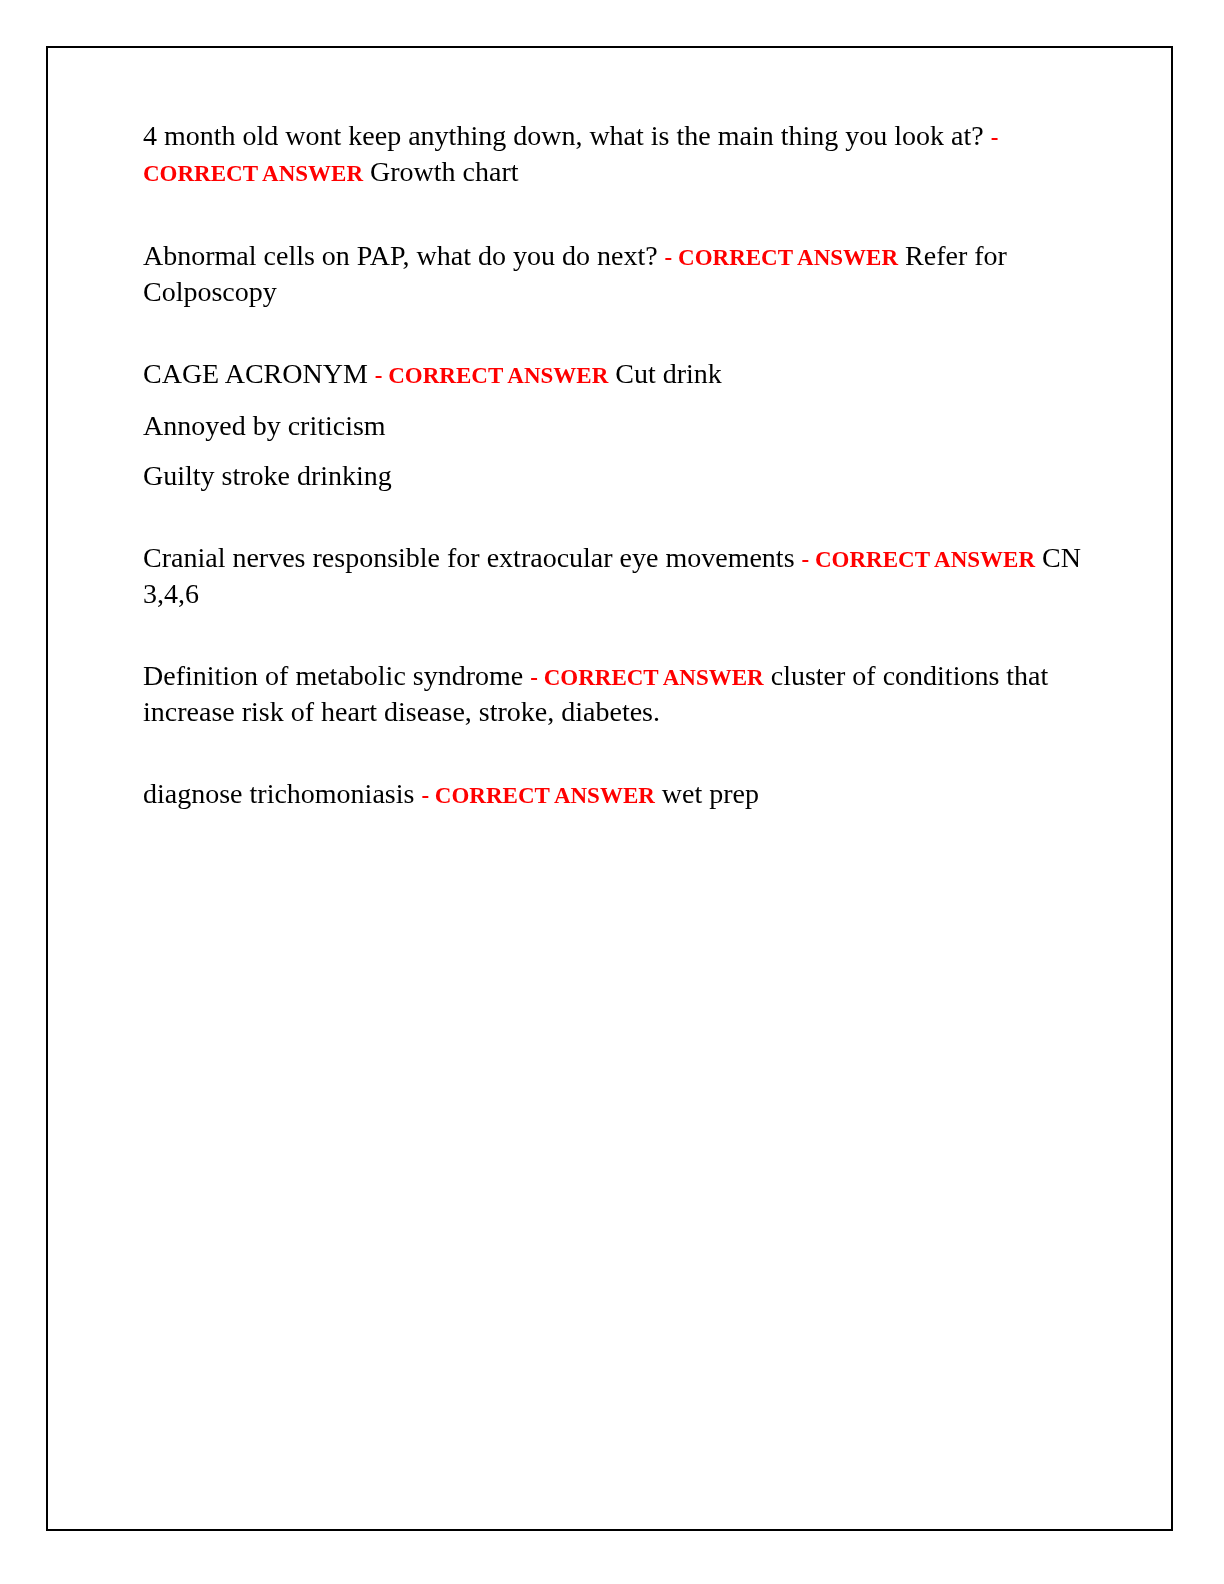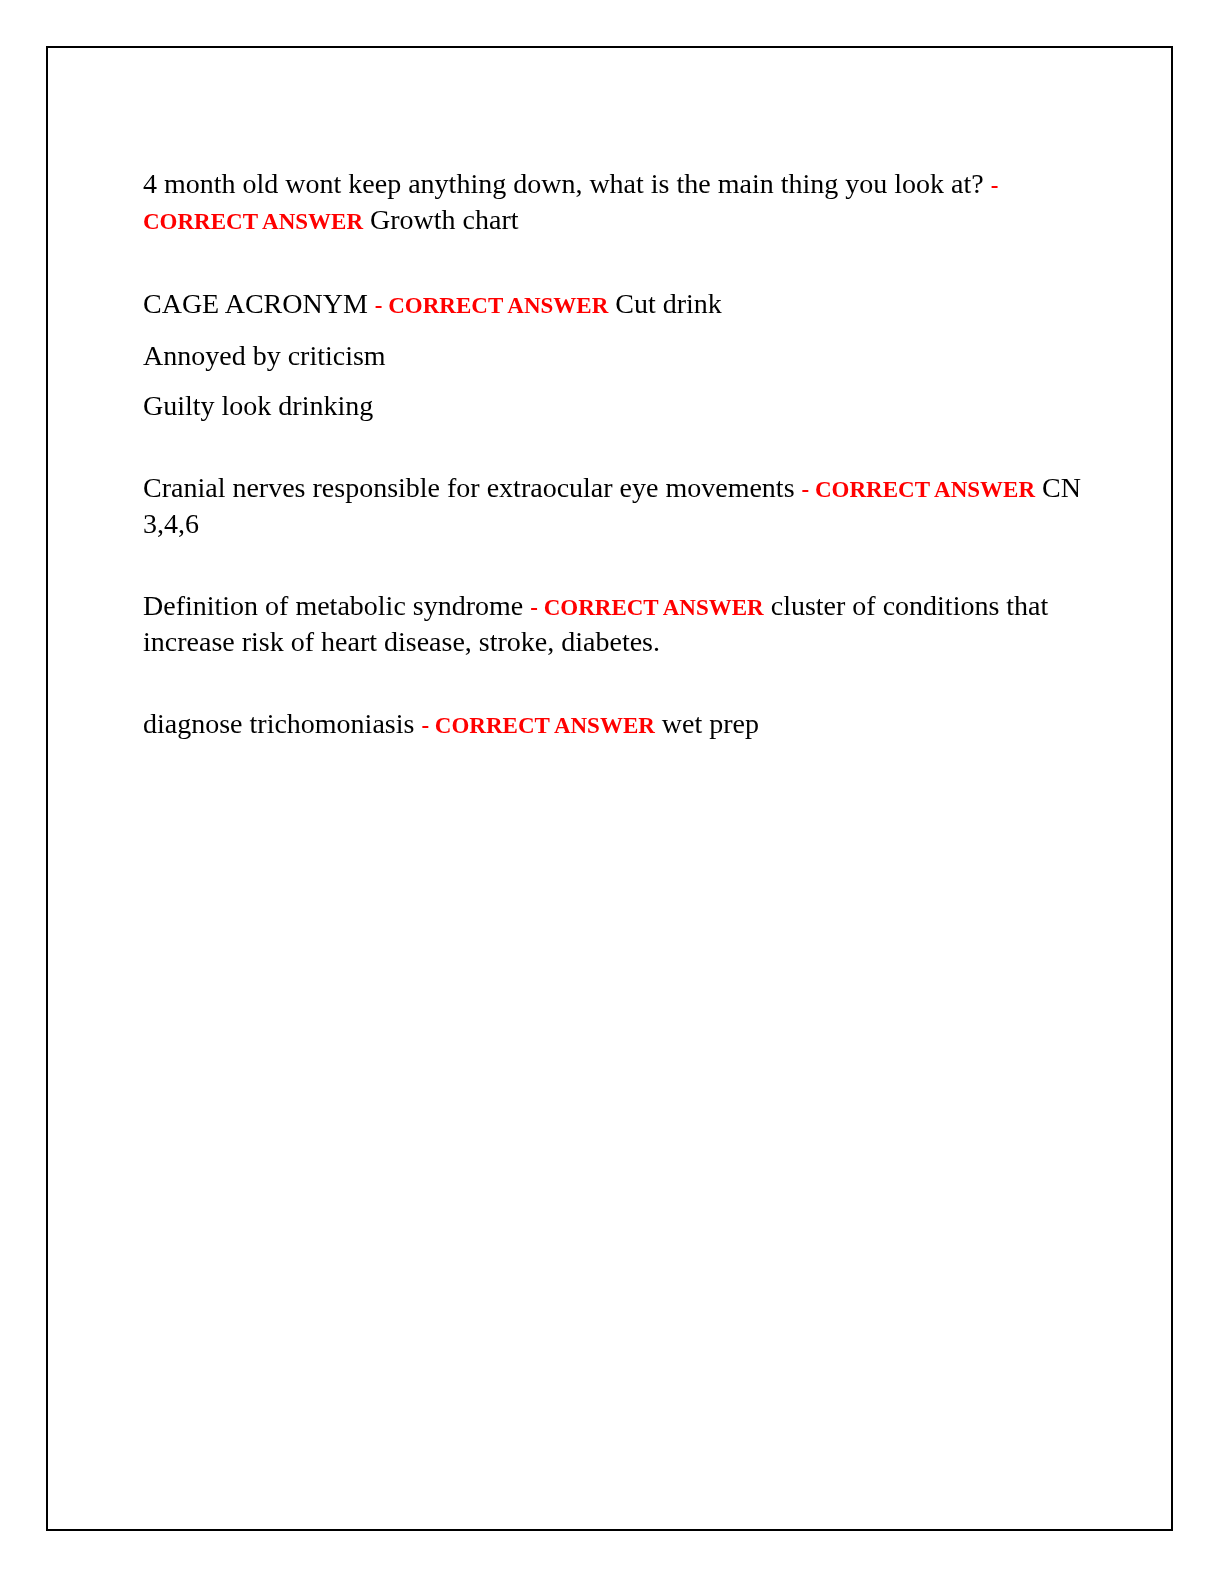--- a/index.html
+++ b/index.html
@@ -21,21 +21,21 @@
     position: absolute;
     left: 46px;
     top: 46px;
     width: 1127px;
     height: 1485px;
     border: 2px solid #000000;
     background: #ffffff;
     box-sizing: border-box;
   }
   .content {
-    padding: 119px 88px 0 95px;
+    padding: 71px 88px 0 95px;
     color: #000000;
     font-size: 28px;
     line-height: 34px;
   }
   .qa {
     margin-bottom: 48px;
   }
   .qa p {
     margin: 0 0 16px 0;
   }
@@ -47,23 +47,26 @@
 </head>
 <body>
 
 <div class="canvas">
   <div class="page">
     <div class="content" id="content">
         <div class="qa">
           <p><span>4 month old wont keep anything down, what is the main thing you look at? </span><span class="marker" style="color: rgb(255, 0, 0);">- CORRECT ANSWER</span><span> Growth chart</span></p>
         </div>
         <div class="qa">
+          <p><span>Abnormal cells on PAP, what do you do next? </span><span class="marker" style="color: rgb(255, 0, 0);">- CORRECT ANSWER</span><span> Refer for Colposcopy</span></p>
+        </div>
+        <div class="qa">
           <p><span>CAGE ACRONYM </span><span class="marker" style="color: rgb(255, 0, 0);">- CORRECT ANSWER</span><span> Cut drink</span></p>
           <p><span>Annoyed by criticism</span></p>
-          <p><span>Guilty look drinking</span></p>
+          <p><span>Guilty stroke drinking</span></p>
         </div>
         <div class="qa">
         </div>
         <div class="qa">
           <p><span>Cranial nerves responsible for extraocular eye movements </span><span class="marker" style="color: rgb(255, 0, 0);">- CORRECT ANSWER</span><span> CN 3,4,6</span></p>
         </div>
         <div class="qa">
           <p><span>Definition of metabolic syndrome </span><span class="marker" style="color: rgb(255, 0, 0);">- CORRECT ANSWER</span><span> cluster of conditions that increase risk of heart disease, stroke, diabetes.</span></p>
         </div>
         <div class="qa">

